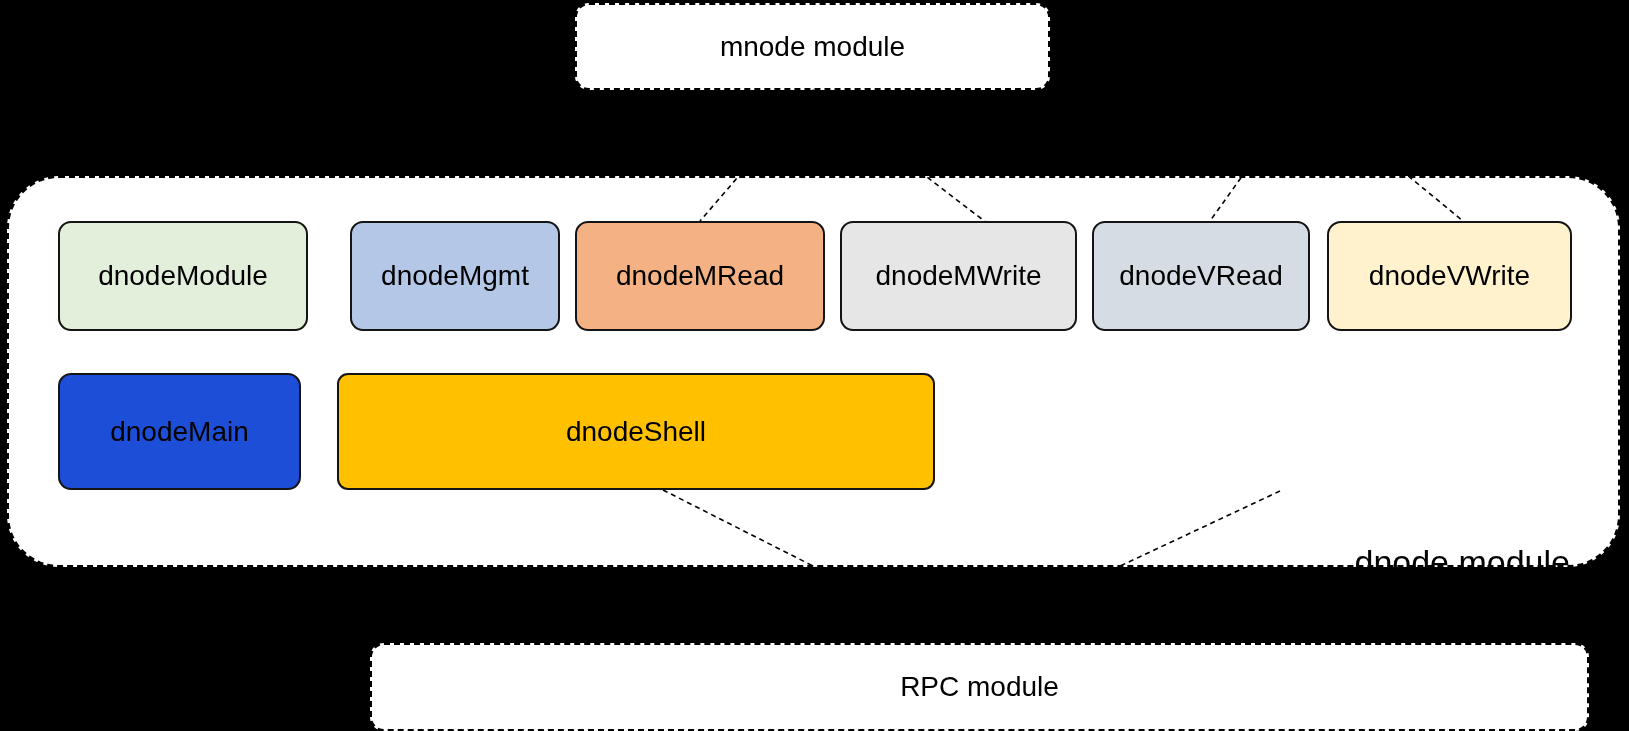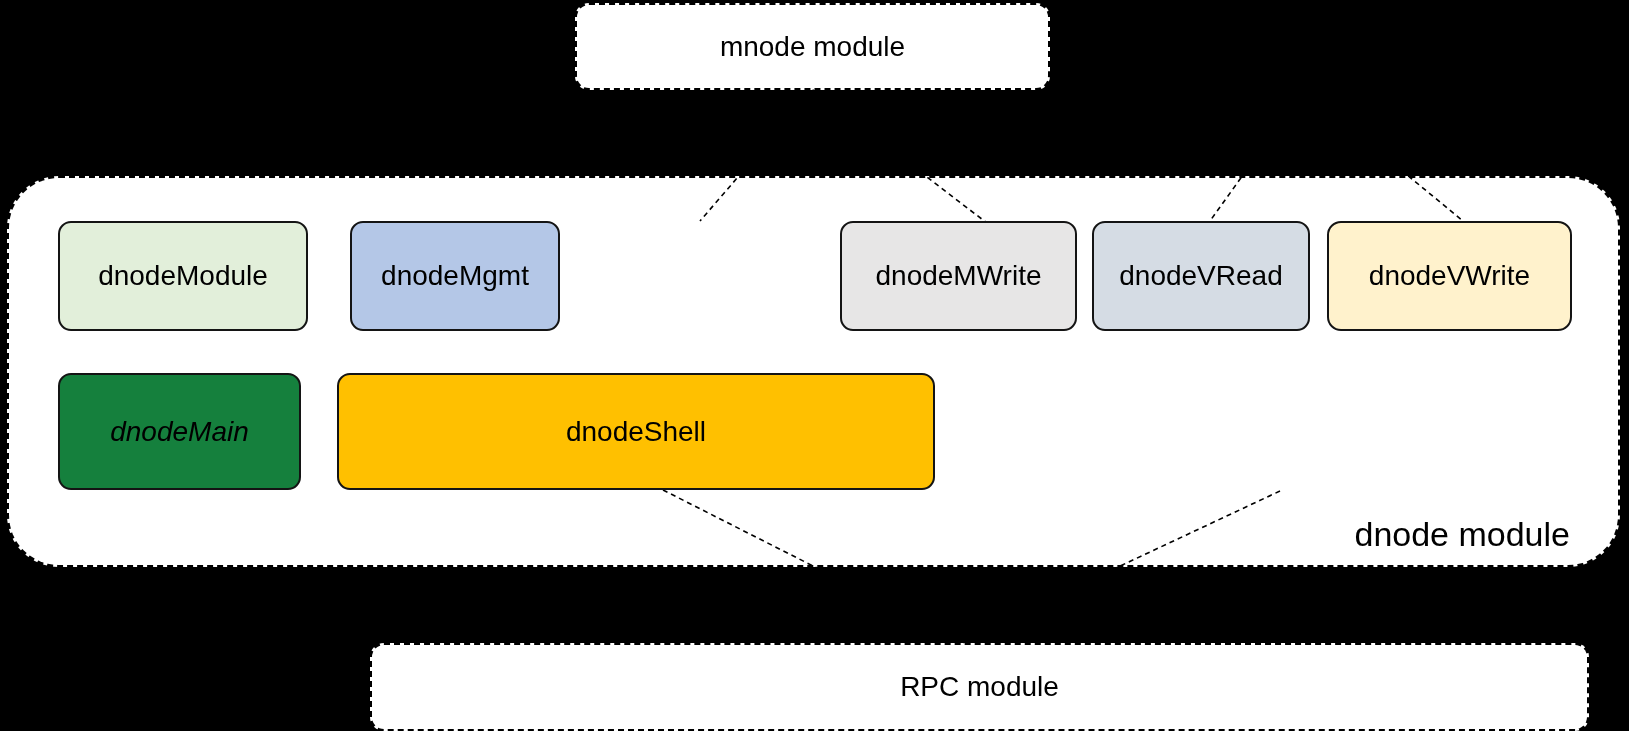--- a/index.html
+++ b/index.html
@@ -68,20 +68,21 @@
   #box-dnode-vwrite { left: 1327px; top: 221px; width: 245px; height: 110px; }
   
   #box-dnode-main   { left: 58px;  top: 373px; width: 243px; height: 117px; }
   #box-dnode-shell  { left: 337px; top: 373px; width: 598px; height: 117px; }
   #box-dnode-peer   { left: 975px; top: 373px; width: 590px; height: 117px; }
 
   #dnode-module-label {
     position: absolute;
     right: 55px;
     bottom: 582px; 
+    margin-top: 28px;
   }
   
   #dnode-module-label {
     left: 1280px;
     top: 515px;
     right: auto;
     bottom: auto;
     width: 290px;
     text-align: right;
     font-size: 34px;
@@ -112,30 +113,33 @@
     <line x1="663" y1="490" x2="965" y2="643"></line>
     <line x1="1280" y1="491" x2="956" y2="643"></line>
   </svg>
 
   <div id="box-dnode-module" class="node-box" style="background: rgb(226, 239, 218);">
     <span>dnodeModule</span>
   </div>
   <div id="box-dnode-mgmt" class="node-box" style="background: rgb(180, 199, 231);">
     <span>dnodeMgmt</span>
   </div>
+  <div id="box-dnode-mread" class="node-box" style="background: rgb(244, 177, 131);">
+    <span>dnodeMRead</span>
+  </div>
   <div id="box-dnode-vread" class="node-box" style="background: rgb(213, 220, 228);">
     <span>dnodeVRead</span>
   </div>
   <div id="box-dnode-mwrite" class="node-box" style="background: rgb(231, 230, 230);">
     <span>dnodeMWrite</span>
   </div>
   <div id="box-dnode-vwrite" class="node-box" style="background: rgb(255, 242, 204); border-radius: 14px;">
     <span>dnodeVWrite</span>
   </div>
 
-  <div id="box-dnode-main" class="node-box" style="background: #15803d; font-style: italic;">
+  <div id="box-dnode-main" class="node-box" style="background: #1d4ed8;">
     <span>dnodeMain</span>
   </div>
-  <div id="box-dnode-shell" class="node-box" style="background: rgb(255, 192, 0);">
+  <div id="box-dnode-shell" class="node-box" style="background: rgb(255, 192, 0); border-radius: 11px;">
     <span>dnodeShell</span>
   </div>
 
 </div>
 
 </body></html>

